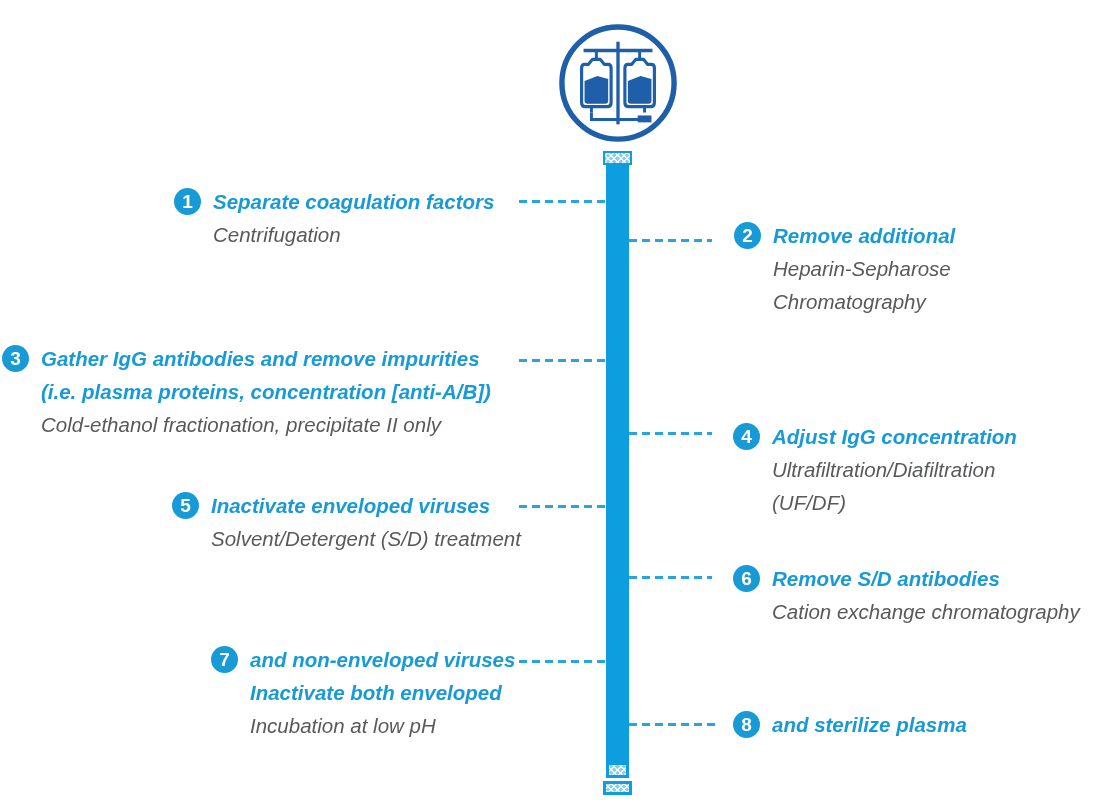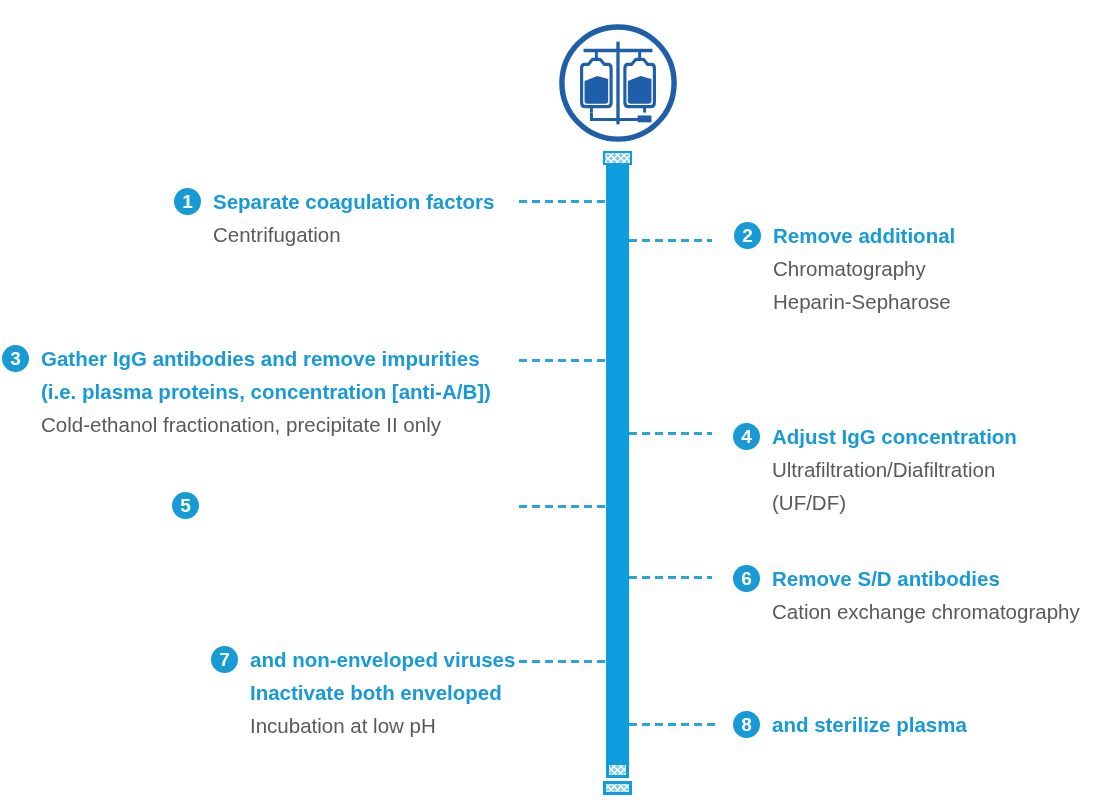--- a/index.html
+++ b/index.html
@@ -61,20 +61,21 @@
     width:27px;height:27px;border-radius:50%;
     background:var(--accent);
     color:#ffffff;
     font-weight:bold;font-size:19px;line-height:27px;text-align:center;
     margin-top:3px;
   }
   .texts{
     margin-left:12px;
     font-size:20.5px;line-height:33px;
     white-space:nowrap;
+    font-style:italic;
   }
   .title div{color:var(--accent);font-weight:bold;}
   .subtitle div{color:var(--gray);font-weight:normal;}
 </style>
 </head>
 <body>
 
 <div class="canvas">
 
   <div class="header-icon">
@@ -128,22 +129,22 @@
     </div>
   </div>
 
   <div class="step" style="left:734px;top:219px">
     <div class="badge">2</div>
     <div class="texts">
       <div class="title">
         <div>Remove additional</div>
       </div>
       <div class="subtitle">
+        <div>Heparin-Sepharose</div>
         <div>Chromatography</div>
-        <div>Heparin-Sepharose</div>
       </div>
     </div>
   </div>
 
   <div class="step" style="left:2px;top:342px">
     <div class="badge">3</div>
     <div class="texts">
       <div class="title">
         <div>Gather IgG antibodies and remove impurities</div>
         <div>(i.e. plasma proteins, concentration [anti-A/B])</div>
@@ -162,20 +163,28 @@
       </div>
       <div class="subtitle">
         <div>Ultrafiltration/Diafiltration</div>
         <div>(UF/DF)</div>
       </div>
     </div>
   </div>
 
   <div class="step" style="left:172px;top:489px">
     <div class="badge">5</div>
+    <div class="texts">
+      <div class="title">
+        <div>Inactivate enveloped viruses</div>
+      </div>
+      <div class="subtitle">
+        <div>Solvent/Detergent (S/D) treatment</div>
+      </div>
+    </div>
   </div>
 
   <div class="step" style="left:733px;top:562px">
     <div class="badge">6</div>
     <div class="texts">
       <div class="title">
         <div>Remove S/D antibodies</div>
       </div>
       <div class="subtitle">
         <div>Cation exchange chromatography</div>

